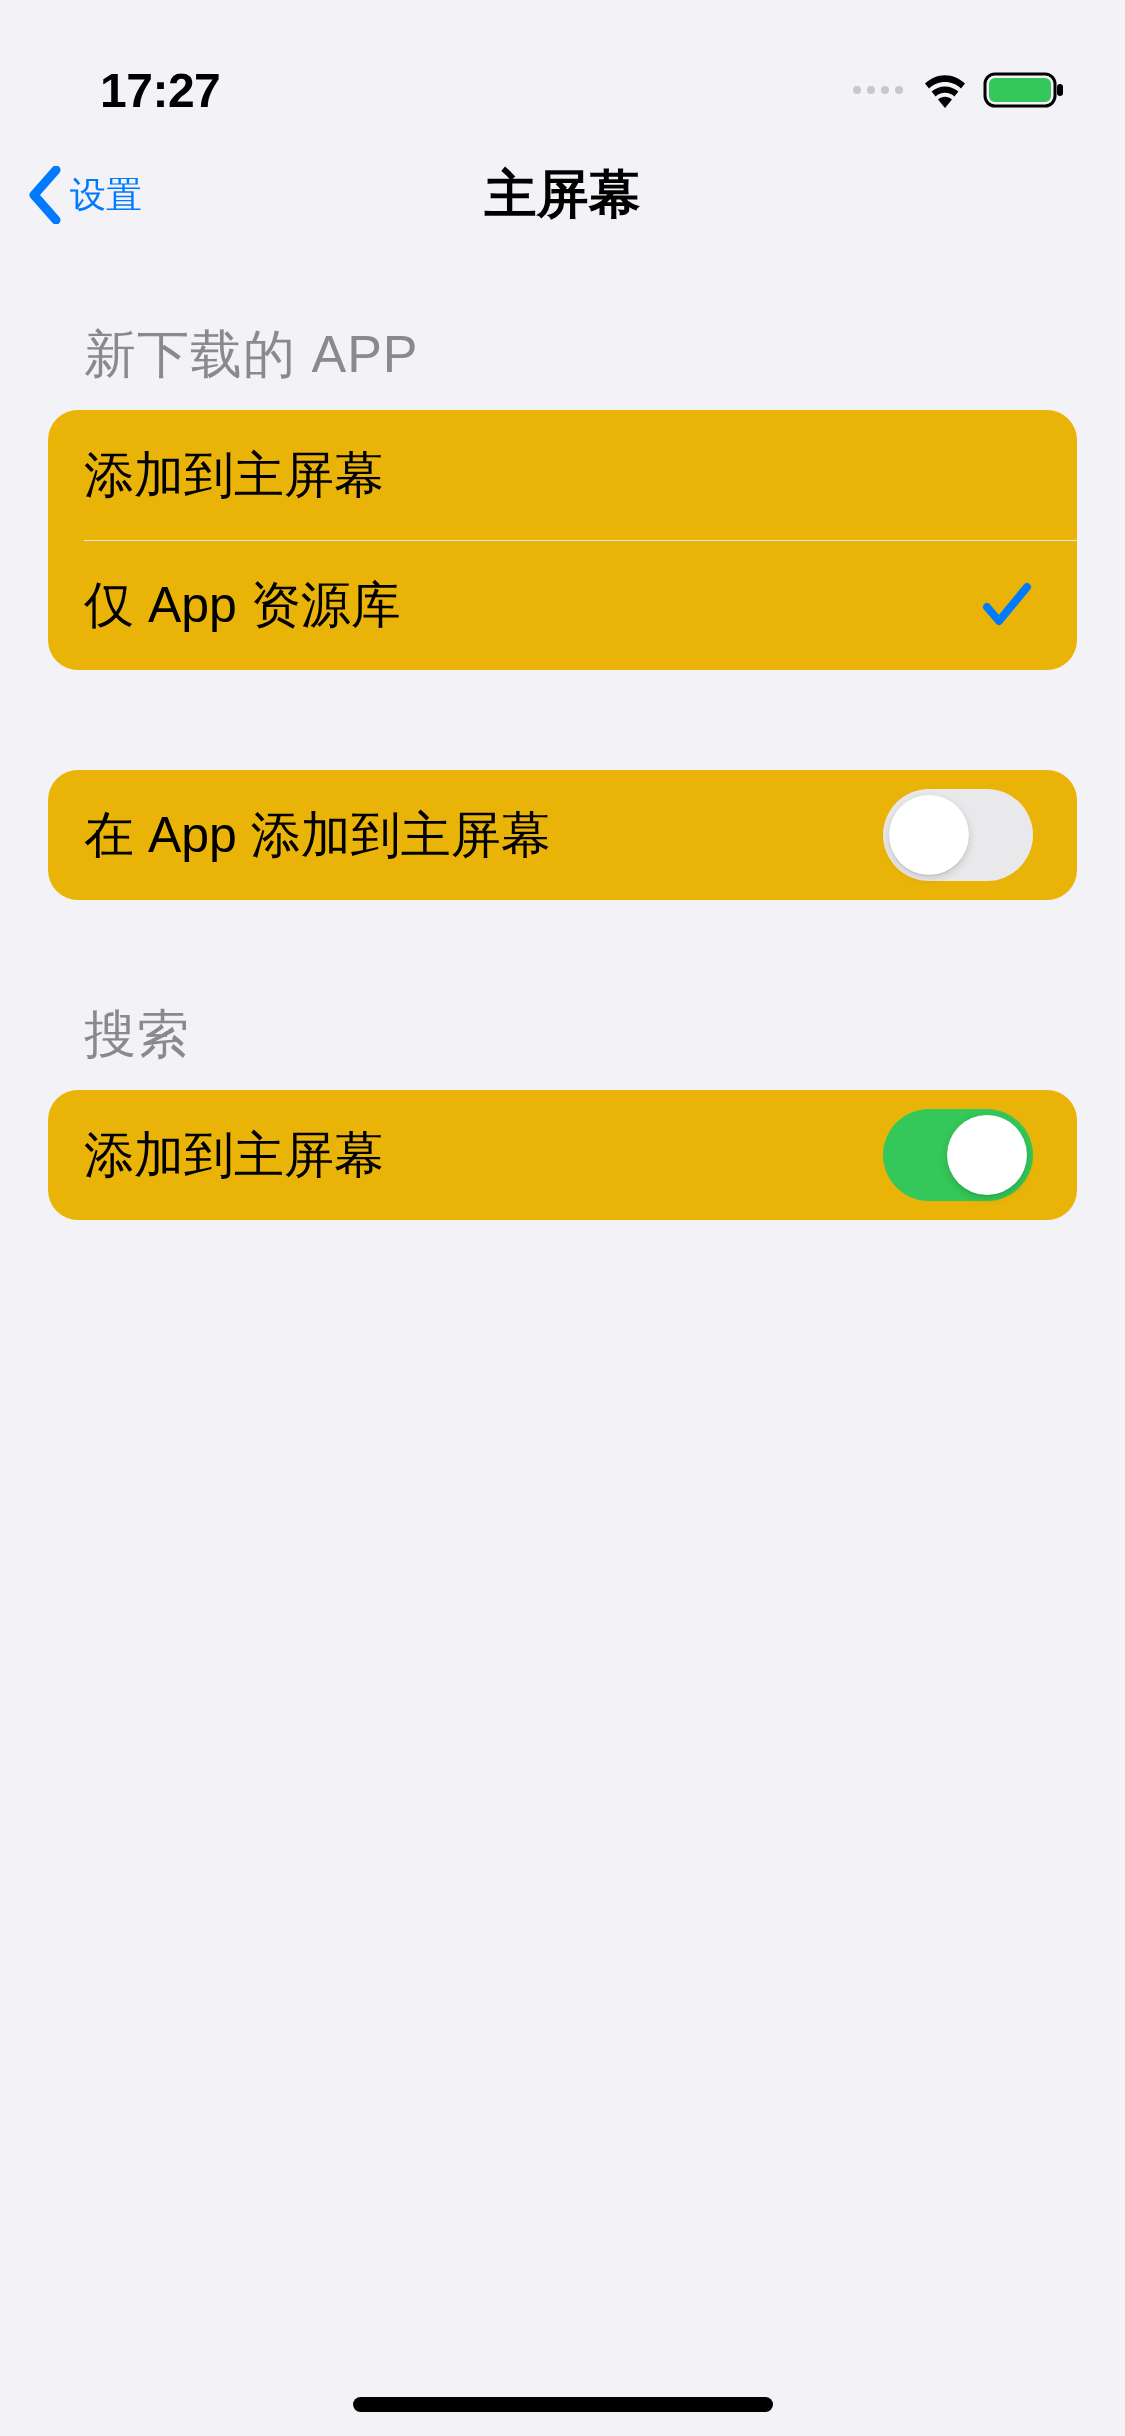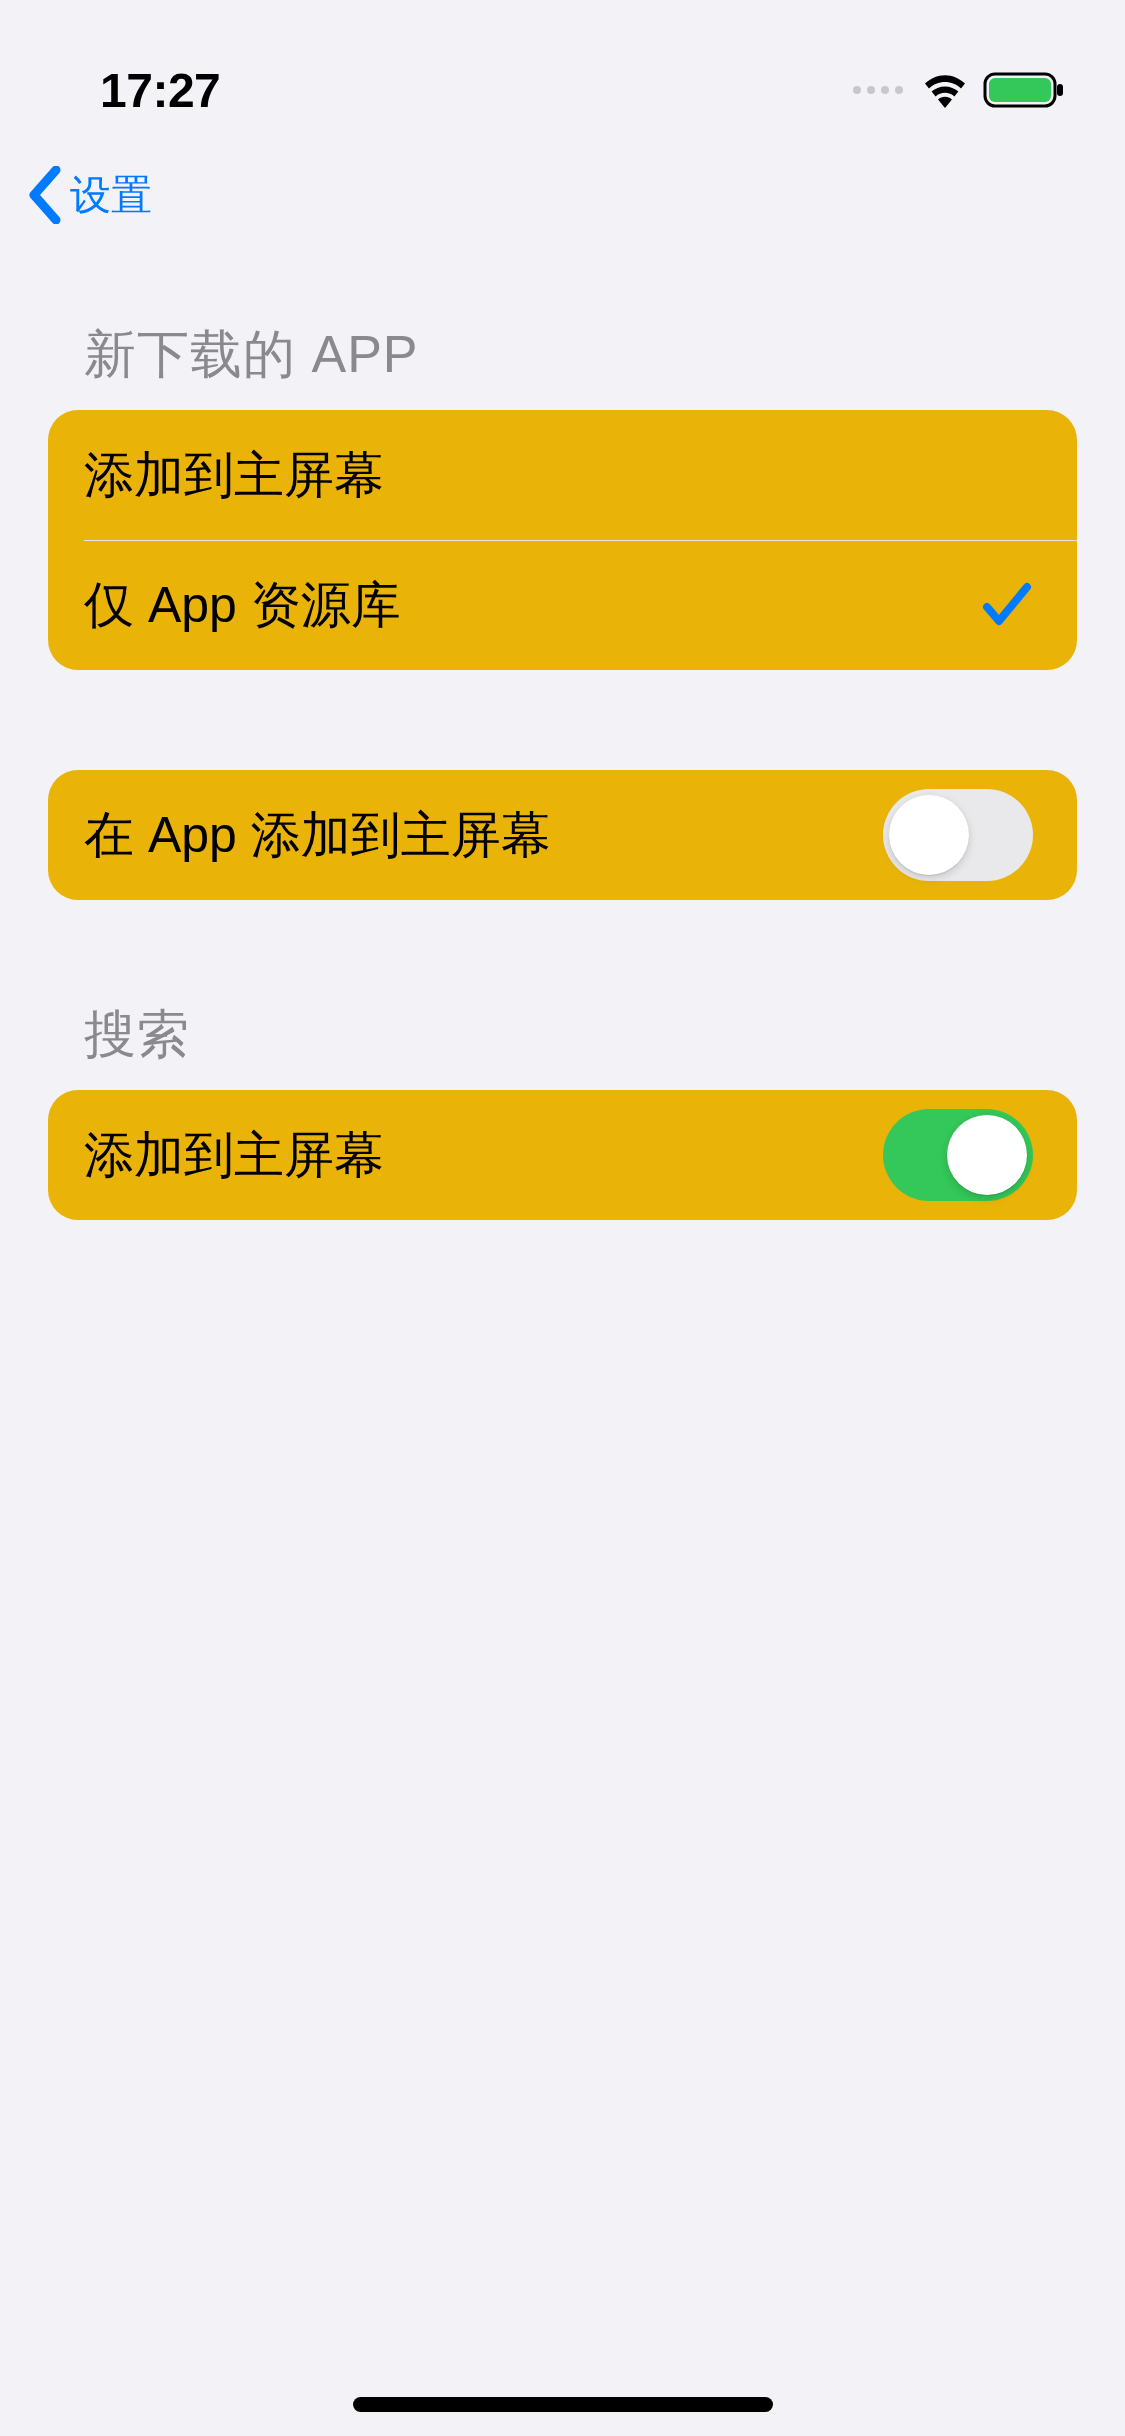--- a/index.html
+++ b/index.html
@@ -59,21 +59,21 @@
       height: 130px;
       display: flex;
       align-items: center;
     }
     .back-button {
       display: flex;
       align-items: center;
       gap: 8px;
       padding-left: 28px;
       color: #007aff;
-      font-size: 41px;
+      font-size: 36px;
       justify-content: flex-end;
     }
     .back-chevron svg { display: block; }
     .nav-title {
       position: absolute;
       left: 0; right: 0;
       text-align: center;
       font-size: 52px;
       font-weight: 600;
       color: #000;
@@ -186,20 +186,21 @@
 
 <div class="nav-bar">
   <div class="back-button">
     <span class="back-chevron">
       <svg width="34" height="58" viewBox="0 0 17 29">
         <polyline points="14,2 3,14.5 14,27" fill="none" stroke="#007aff" stroke-width="4.5" stroke-linecap="round" stroke-linejoin="round"></polyline>
       </svg>
     </span>
     <span>设置</span>
   </div>
+  <div class="nav-title">主屏幕</div>
 </div>
 
 <div class="content">
 
   <div class="section-header">新下载的 APP</div>
   <div class="group">
     <div class="row">
       <span class="row-label">添加到主屏幕</span>
     </div>
     <div class="row">

